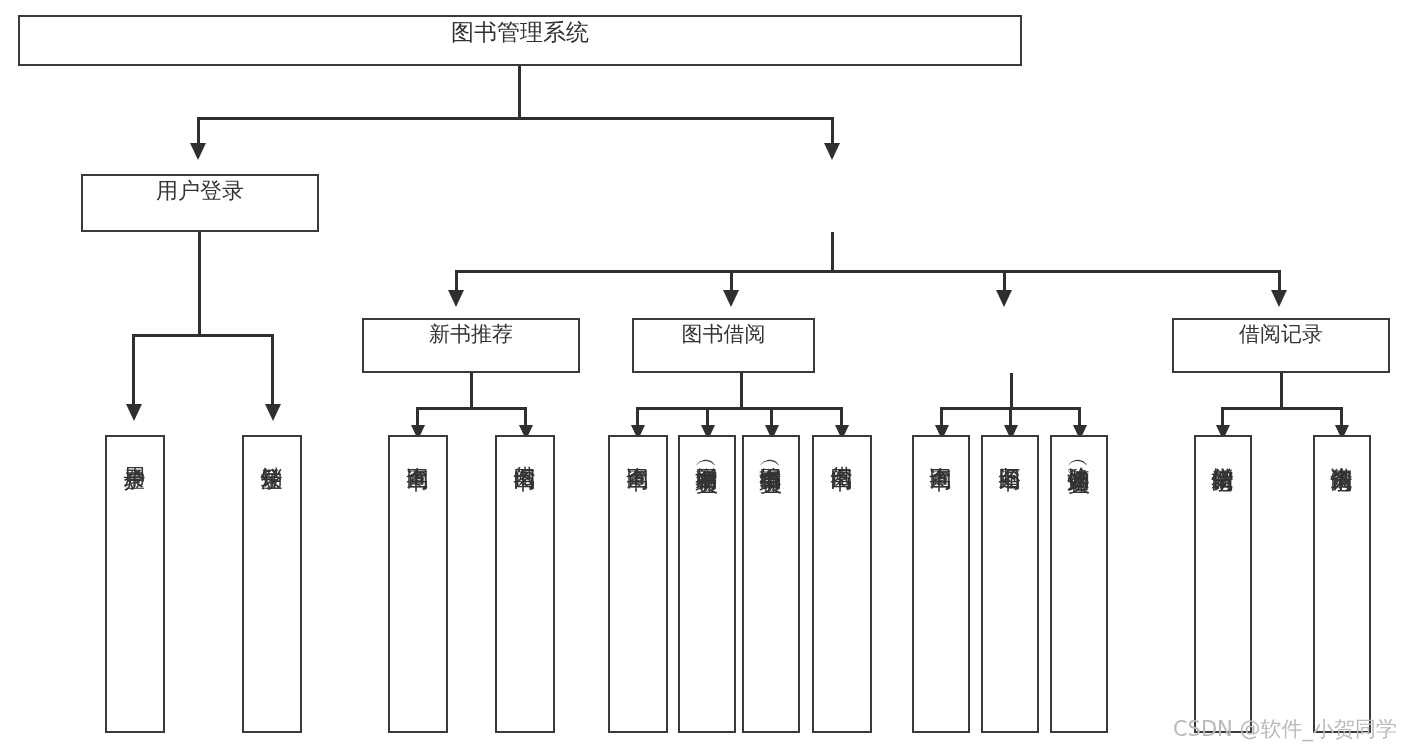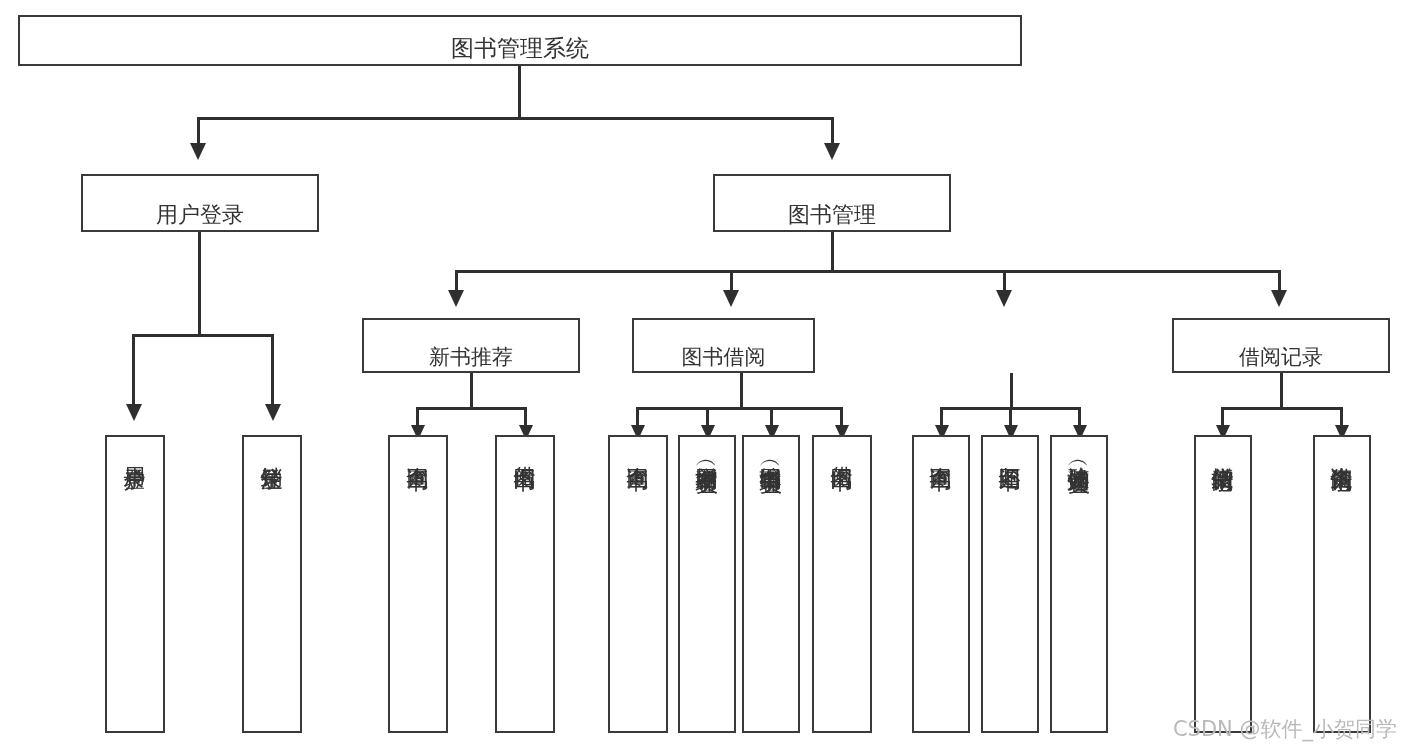--- a/index.html
+++ b/index.html
@@ -15,21 +15,21 @@
     background:#ffffff;
     overflow:hidden;
   }
   
   .node{
     position:absolute;
     box-sizing:border-box;
     border:2px solid #3a3a3a;
     background:#ffffff;
     display:flex;
-    align-items:flex-end;
+    align-items:flex-start;
     justify-content:center;
     color:#333333;
   }
   .node.lvl1{ font-size:23px; }
   .node.lvl2{ font-size:22px; }
   .node.lvl3{ font-size:21px;font-family:Liberation Serif, serif; }
 
   
   .node.leaf{
     align-items:flex-start;
@@ -89,23 +89,20 @@
   <div class="ln h" style="left:198px;top:117px;width:636px;height:3px;"></div>
   <div class="ln v" style="left:197px;top:117px;width:3px;height:28px;"></div>
   <div class="ln v" style="left:831px;top:117px;width:3px;height:28px;"></div>
   <div class="arrow" style="left:190px;top:143px;"></div>
   <div class="arrow" style="left:824px;top:143px;"></div>
 
   <div class="node lvl2" style="left:81px;top:174px;width:238px;height:58px;">
     <span>用户登录</span>
   </div>
 
-  <div class="node lvl2" style="left:713px;top:174px;width:238px;height:58px;">
-    <span>图书管理</span>
-  </div>
 
   <div class="ln v" style="left:198px;top:232px;width:3px;height:104px;"></div>
   <div class="ln h" style="left:133px;top:334px;width:140px;height:3px;"></div>
   <div class="ln v" style="left:132px;top:334px;width:3px;height:72px;"></div>
   <div class="ln v" style="left:271px;top:334px;width:3px;height:72px;"></div>
   <div class="arrow" style="left:126px;top:404px;"></div>
   <div class="arrow" style="left:265px;top:404px;"></div>
 
   <div class="ln v" style="left:831px;top:232px;width:3px;height:40px;"></div>
   <div class="ln h" style="left:456px;top:270px;width:825px;height:3px;"></div>

